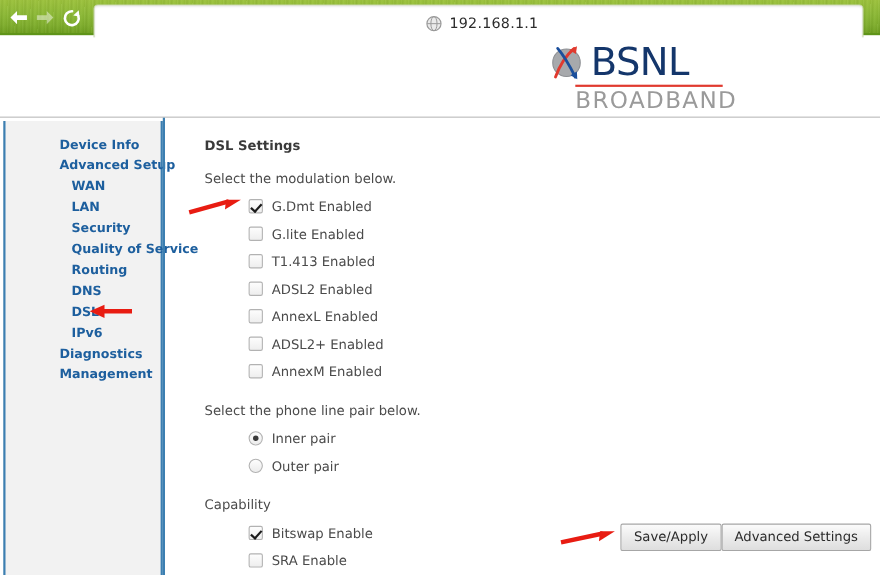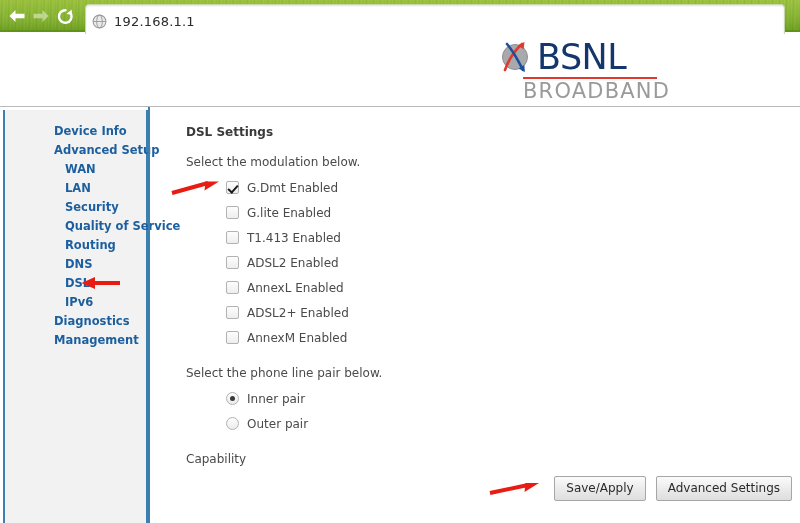--- a/index.html
+++ b/index.html
@@ -45,20 +45,21 @@
     left: 85px; top: 4px;
     width: 700px; height: 34px;
     background: #ffffff;
     border: 1px solid #c7d6ab;
     border-radius: 4px;
     box-sizing: border-box;
     display: flex;
     align-items: center;
     padding-left: 6px;
     box-shadow: inset 0 1px 2px rgba(0,0,0,.12);
+    justify-content: center;
   }
   #url-icon {
     width: 15px; height: 15px;
     margin-right: 7px;
     flex: 0 0 auto;
   }
   #url-text {
     font-size: 13px;
     color: #2c2c2c;
     letter-spacing: .2px;
@@ -246,21 +247,21 @@
     align-items: center;
   }
   .form-button {
     font-family: "DejaVu Sans", "Liberation Sans", sans-serif;
     font-size: 12px;
     color: #2b2b2b;
     background: linear-gradient(180deg,#fbfbfb 0%, #eaeaea 55%, #dedede 100%);
     border: 1px solid #a6a6a6;
     border-radius: 2px;
     padding: 4px 11px 5px 11px;
-    margin-left: 10px;
+    margin-left: 0;
     cursor: pointer;
     white-space: nowrap;
     text-align: center;
   }
 
   #save-arrow {
     width: 52px; height: 16px;
     margin-right: 4px;
   }
 </style>
@@ -412,20 +413,30 @@
         <span class="option-label">Inner pair</span>
       </li>
       <li class="option-row">
         <span class="radio"></span>
         <span class="option-label">Outer pair</span>
       </li>
     </ul>
 
     <div class="section-label">Capability</div>
 
+    <ul class="option-list">
+      <li class="option-row">
+        <span class="cbox checked"></span>
+        <span class="option-label">Bitswap Enable</span>
+      </li>
+      <li class="option-row">
+        <span class="cbox"></span>
+        <span class="option-label">SRA Enable</span>
+      </li>
+    </ul>
 
     <div id="button-bar">
       <svg id="save-arrow" viewBox="0 0 52 16">
         <path d="M2 12 L40 4" stroke="#e81c12" stroke-width="4" stroke-linecap="butt"></path>
         <path d="M51 2 L36.5 11 L37.5 2 Z" fill="#e81c12"></path>
       </svg>
       <button class="form-button">Save/Apply</button>
       <button class="form-button">Advanced Settings</button>
     </div>
 

